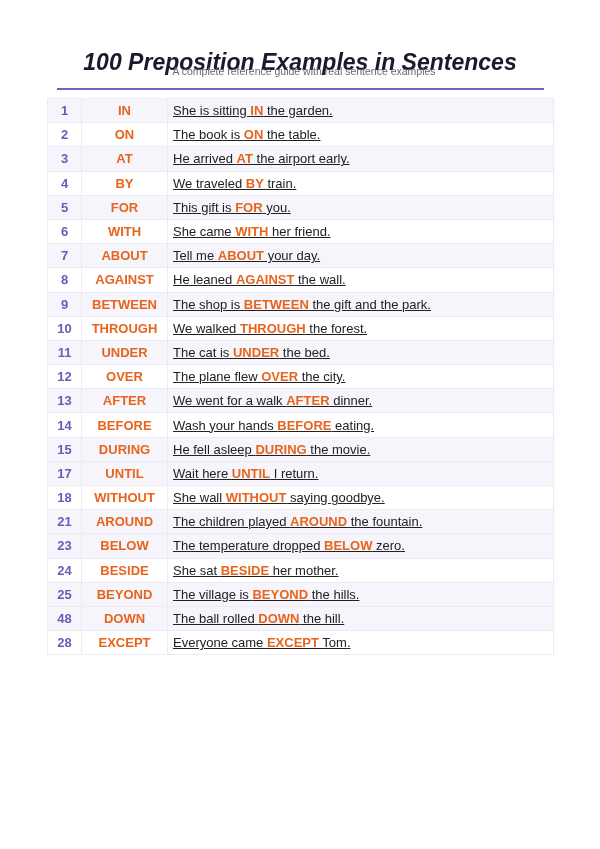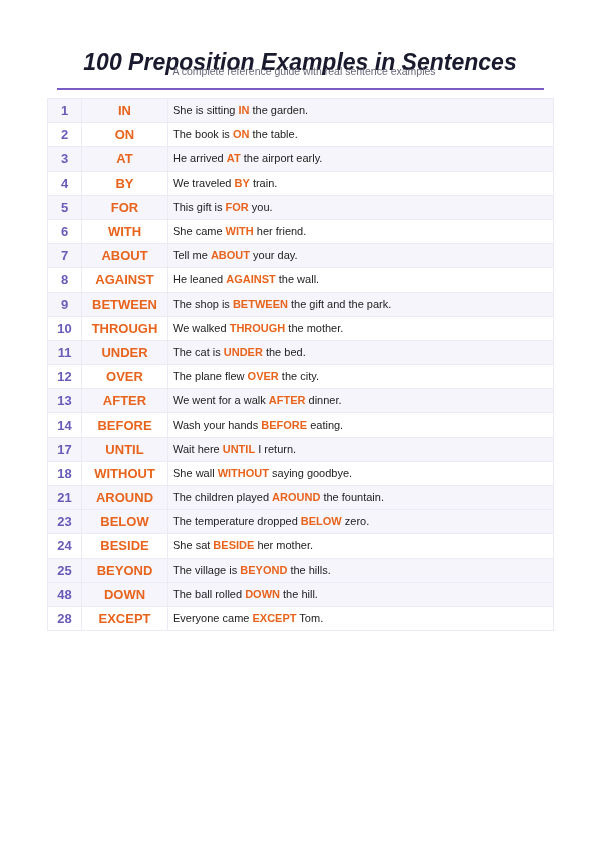--- a/index.html
+++ b/index.html
@@ -90,21 +90,22 @@
     }
     td.prep {
       text-align: center;
       font-weight: bold;
       color: #e8641c;
       font-size: 13px;
     }
     td.sent {
       padding-left: 5px;
       color: #222222;
-      font-size: 11px;
+      font-size: 13px;
+      text-decoration: underline;
     }
     .hl {
       color: #e8641c;
       font-weight: bold;
     }
   </style>
 </head>
 <body>
 
 <div class="header">
@@ -171,21 +172,21 @@
 
   <tr class="odd">
     <td class="num">9</td>
     <td class="prep">BETWEEN</td>
     <td class="sent"><span>The shop is </span><span class="hl">BETWEEN</span><span> the gift and the park.</span></td>
   </tr>
 
   <tr class="even">
     <td class="num">10</td>
     <td class="prep">THROUGH</td>
-    <td class="sent"><span>We walked </span><span class="hl">THROUGH</span><span> the mother.</span></td>
+    <td class="sent"><span>We walked </span><span class="hl">THROUGH</span><span> the forest.</span></td>
   </tr>
 
   <tr class="odd">
     <td class="num">11</td>
     <td class="prep">UNDER</td>
     <td class="sent"><span>The cat is </span><span class="hl">UNDER</span><span> the bed.</span></td>
   </tr>
 
   <tr class="even">
     <td class="num">12</td>
@@ -198,20 +199,25 @@
     <td class="prep">AFTER</td>
     <td class="sent"><span>We went for a walk </span><span class="hl">AFTER</span><span> dinner.</span></td>
   </tr>
 
   <tr class="even">
     <td class="num">14</td>
     <td class="prep">BEFORE</td>
     <td class="sent"><span>Wash your hands </span><span class="hl">BEFORE</span><span> eating.</span></td>
   </tr>
 
+  <tr class="odd">
+    <td class="num">15</td>
+    <td class="prep">DURING</td>
+    <td class="sent"><span>He fell asleep </span><span class="hl">DURING</span><span> the movie.</span></td>
+  </tr>
 
 
   <tr class="odd">
     <td class="num">17</td>
     <td class="prep">UNTIL</td>
     <td class="sent"><span>Wait here </span><span class="hl">UNTIL</span><span> I return.</span></td>
   </tr>
 
   <tr class="even">
     <td class="num">18</td>

